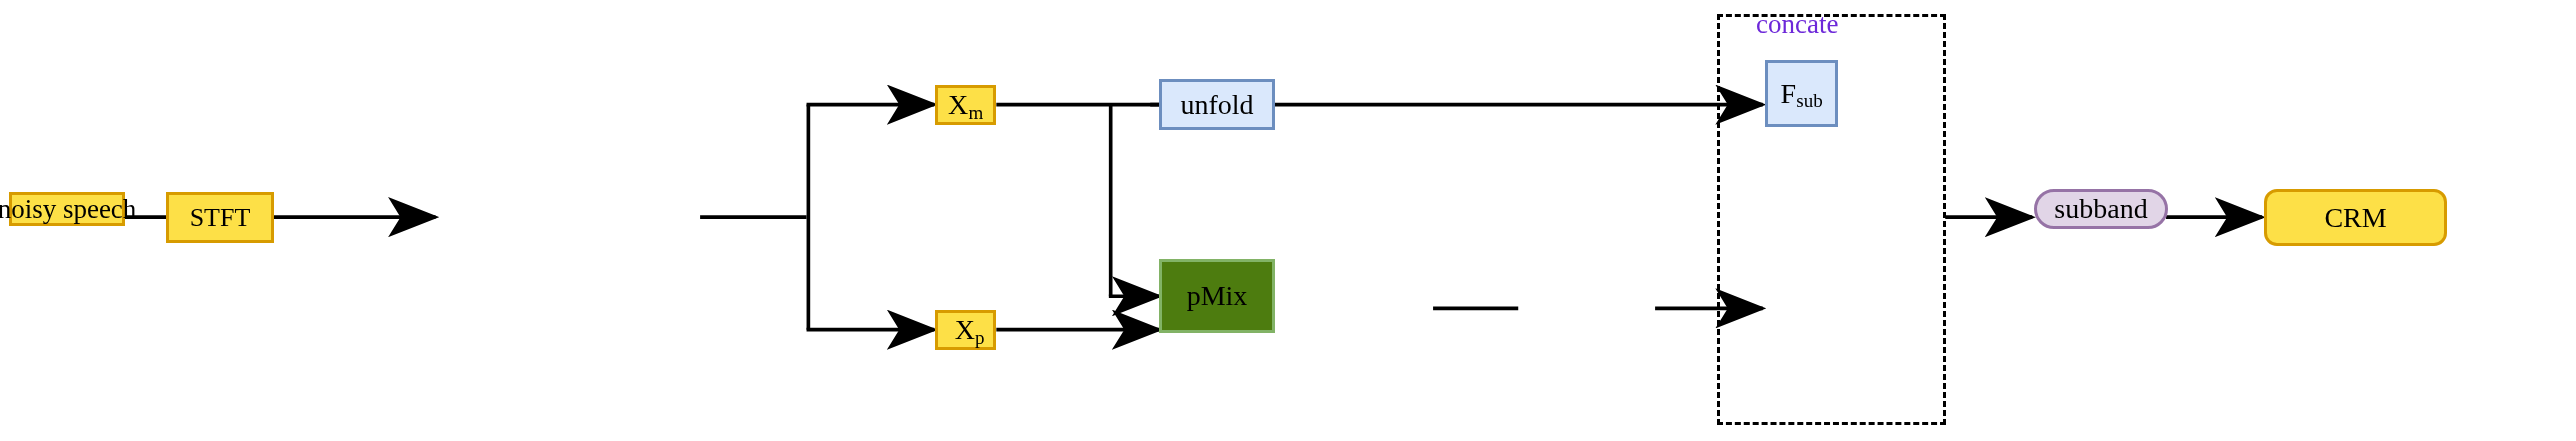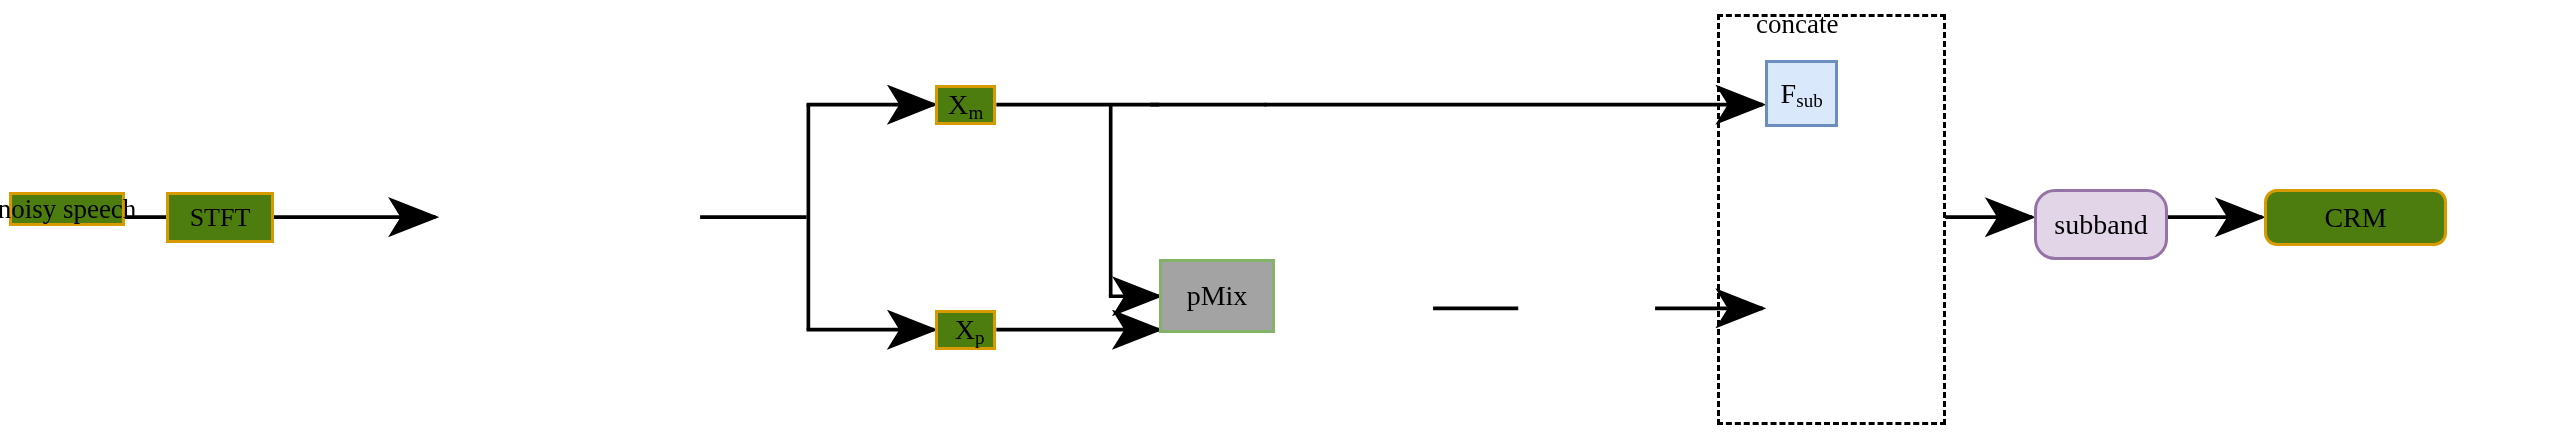--- a/index.html
+++ b/index.html
@@ -29,41 +29,41 @@
     white-space: nowrap;
   }
   .node .lbl { display: inline-block; }
   .node sub {
     font-size: 0.68em;
     vertical-align: baseline;
     position: relative;
     top: 0.26em;
     left: 0.01em;
   }
-  .orange { background: #4d7c0f; border-color: #d79b00; }
+  .orange { background: #fde047; border-color: #d79b00; }
   .blue   { background: #dae8fc; border-color: #6c8ebf; }
-  .green  { background: #a3a3a3; border-color: #82b366; }
+  .green  { background: #4d7c0f; border-color: #82b366; }
   .purple { background: #e1d5e7; border-color: #9673a6; }
 
   #wires {
     position: absolute;
     left: 0; top: 0;
     width: 2576px;
     height: 441px;
     pointer-events: none;
   }
   .dashbox {
     position: absolute;
     box-sizing: border-box;
     border: 3px dashed #000000;
     background: transparent;
   }
   .freetext {
     position: absolute;
-    color: #000000;
+    color: #6d28d9;
     white-space: nowrap;
     line-height: 1;
   }
 </style>
 </head>
 <body>
 
 <div id="canvas">
 
   <svg id="wires" viewBox="0 0 4233 725" width="2576" height="441" xmlns="http://www.w3.org/2000/svg">
@@ -119,34 +119,37 @@
       <span>X</span><sub>m</sub>
     </span>
   </div>
 
   <div class="node orange" style="left: 935px; width: 61px; height: 40px; font-size: 28px; top: 310px; padding-left: 8px;">
     <span class="lbl">
       <span>X</span><sub>p</sub>
     </span>
   </div>
 
+  <div class="node blue" style="left: 1159px; top: 79px; width: 116px; height: 51px; font-size: 28px;">
+    <span class="lbl">unfold</span>
+  </div>
 
   <div class="node green" style="left: 1159px; top: 259px; width: 116px; height: 74px; font-size: 28px;">
     <span class="lbl">pMix</span>
   </div>
 
 
   <div class="node blue" style="left: 1765px; top: 60px; width: 73px; height: 67px; font-size: 28px; align-items: center;">
     <span class="lbl">
       <span>F</span><sub>sub</sub>
     </span>
   </div>
 
 
-  <div class="node purple" style="left: 2034px; top: 189px; width: 134px; height: 71px; font-size: 28px; border-radius: 21px;">
+  <div class="node purple" style="left: 2034px; top: 189px; width: 134px; height: 40px; font-size: 28px; border-radius: 21px;">
     <span class="lbl">subband</span>
   </div>
 
   <div class="node orange" style="left: 2264px; top: 189px; width: 183px; height: 57px; font-size: 28px; border-radius: 13px;">
     <span class="lbl">CRM</span>
   </div>
 
 </div>
 
 

